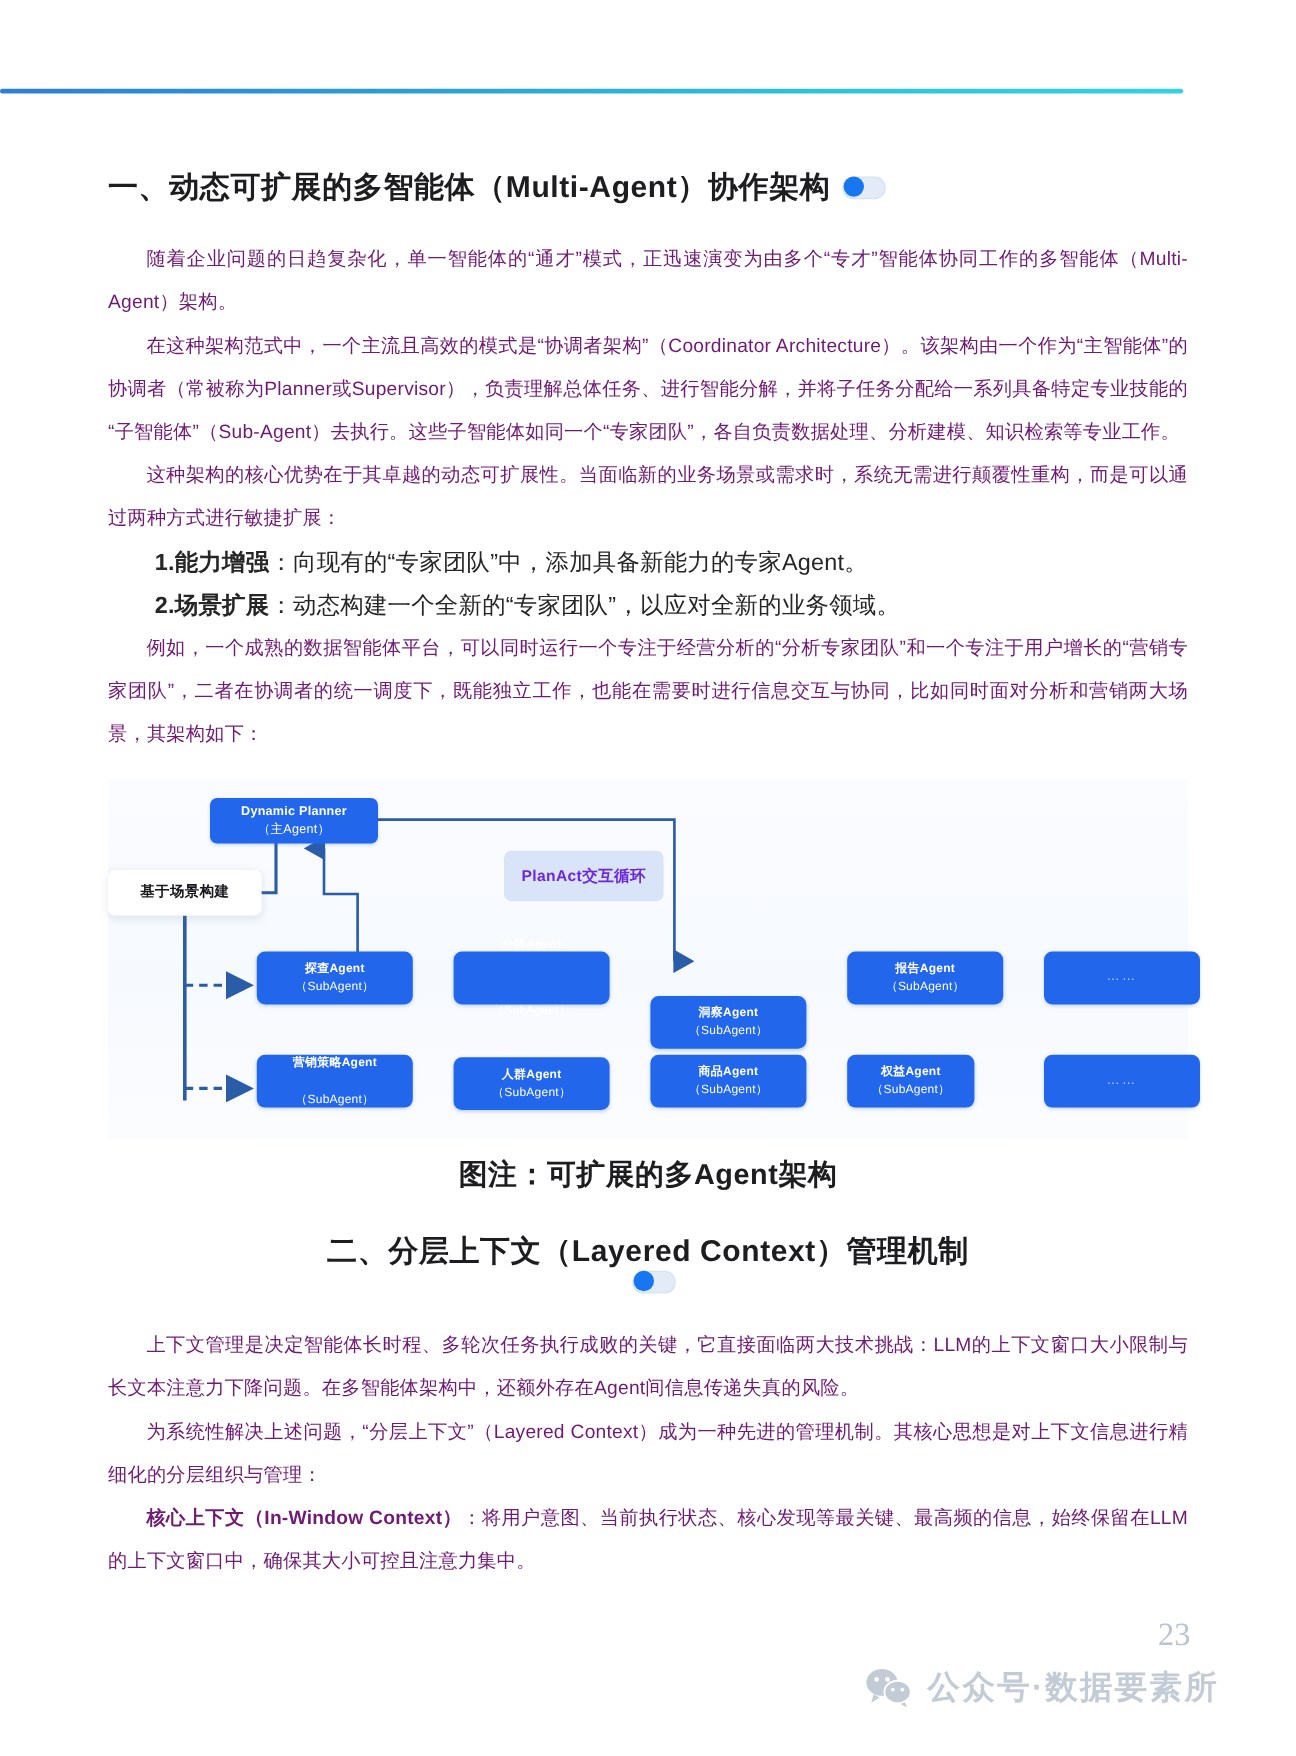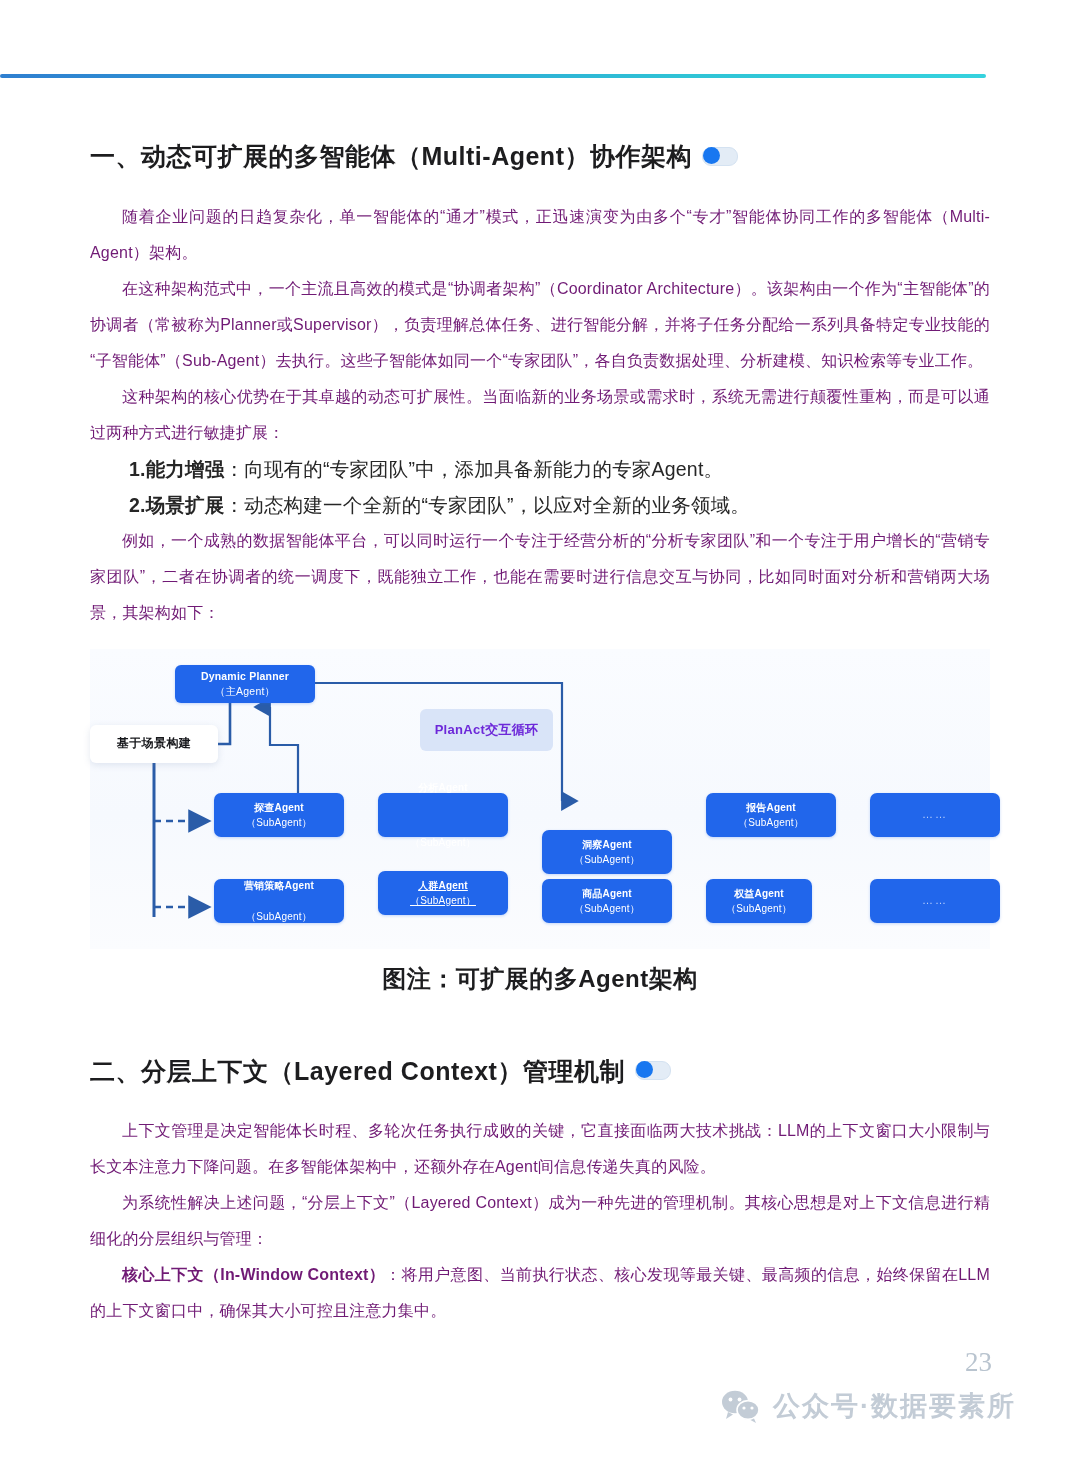--- a/index.html
+++ b/index.html
@@ -273,41 +273,41 @@
         <span class="l2">（SubAgent）</span>
       </div>
       <div class="node dots" style="left:780px; top:144px; width:130px; height:44px;">
         <span>……</span>
       </div>
 
       <div class="node" style="left:124px; top:230px; width:130px; height:44px;gap:16px;">
         <span class="l1">营销策略Agent</span>
         <span class="l2">（SubAgent）</span>
       </div>
-      <div class="node" style="left:288px; top:222px; width:130px; height:44px;text-decoration:underline;">
+      <div class="node" style="left:288px; top:232px; width:130px; height:44px;">
         <span class="l1">人群Agent</span>
         <span class="l2">（SubAgent）</span>
       </div>
       <div class="node" style="left:452px; top:230px; width:130px; height:44px;">
         <span class="l1">商品Agent</span>
         <span class="l2">（SubAgent）</span>
       </div>
       <div class="node" style="left:616px; top:230px; width:106px; height:44px;">
         <span class="l1">权益Agent</span>
         <span class="l2">（SubAgent）</span>
       </div>
       <div class="node dots" style="left:780px; top:230px; width:130px; height:44px;">
         <span>……</span>
       </div>
 
     </div>
 
     <p class="figcaption">图注：可扩展的多Agent架构</p>
 
-    <h2 class="section-heading" style="margin-top:60px;">
+    <h2 class="section-heading" style="margin-top:32px;flex-direction:column;">
       <span class="htext">二、分层上下文（Layered Context）管理机制</span>
       <span class="toggle-pill"></span>
     </h2>
 
     <p class="body">上下文管理是决定智能体长时程、多轮次任务执行成败的关键，它直接面临两大技术挑战：LLM的上下文窗口大小限制与长文本注意力下降问题。在多智能体架构中，还额外存在Agent间信息传递失真的风险。</p>
     <p class="body">为系统性解决上述问题，“分层上下文”（Layered Context）成为一种先进的管理机制。其核心思想是对上下文信息进行精细化的分层组织与管理：</p>
 
     <p class="body"><span class="b">核心上下文（In-Window Context）</span><span>：将用户意图、当前执行状态、核心发现等最关键、最高频的信息，始终保留在LLM的上下文窗口中，确保其大小可控且注意力集中。</span></p>
 
   </div>

